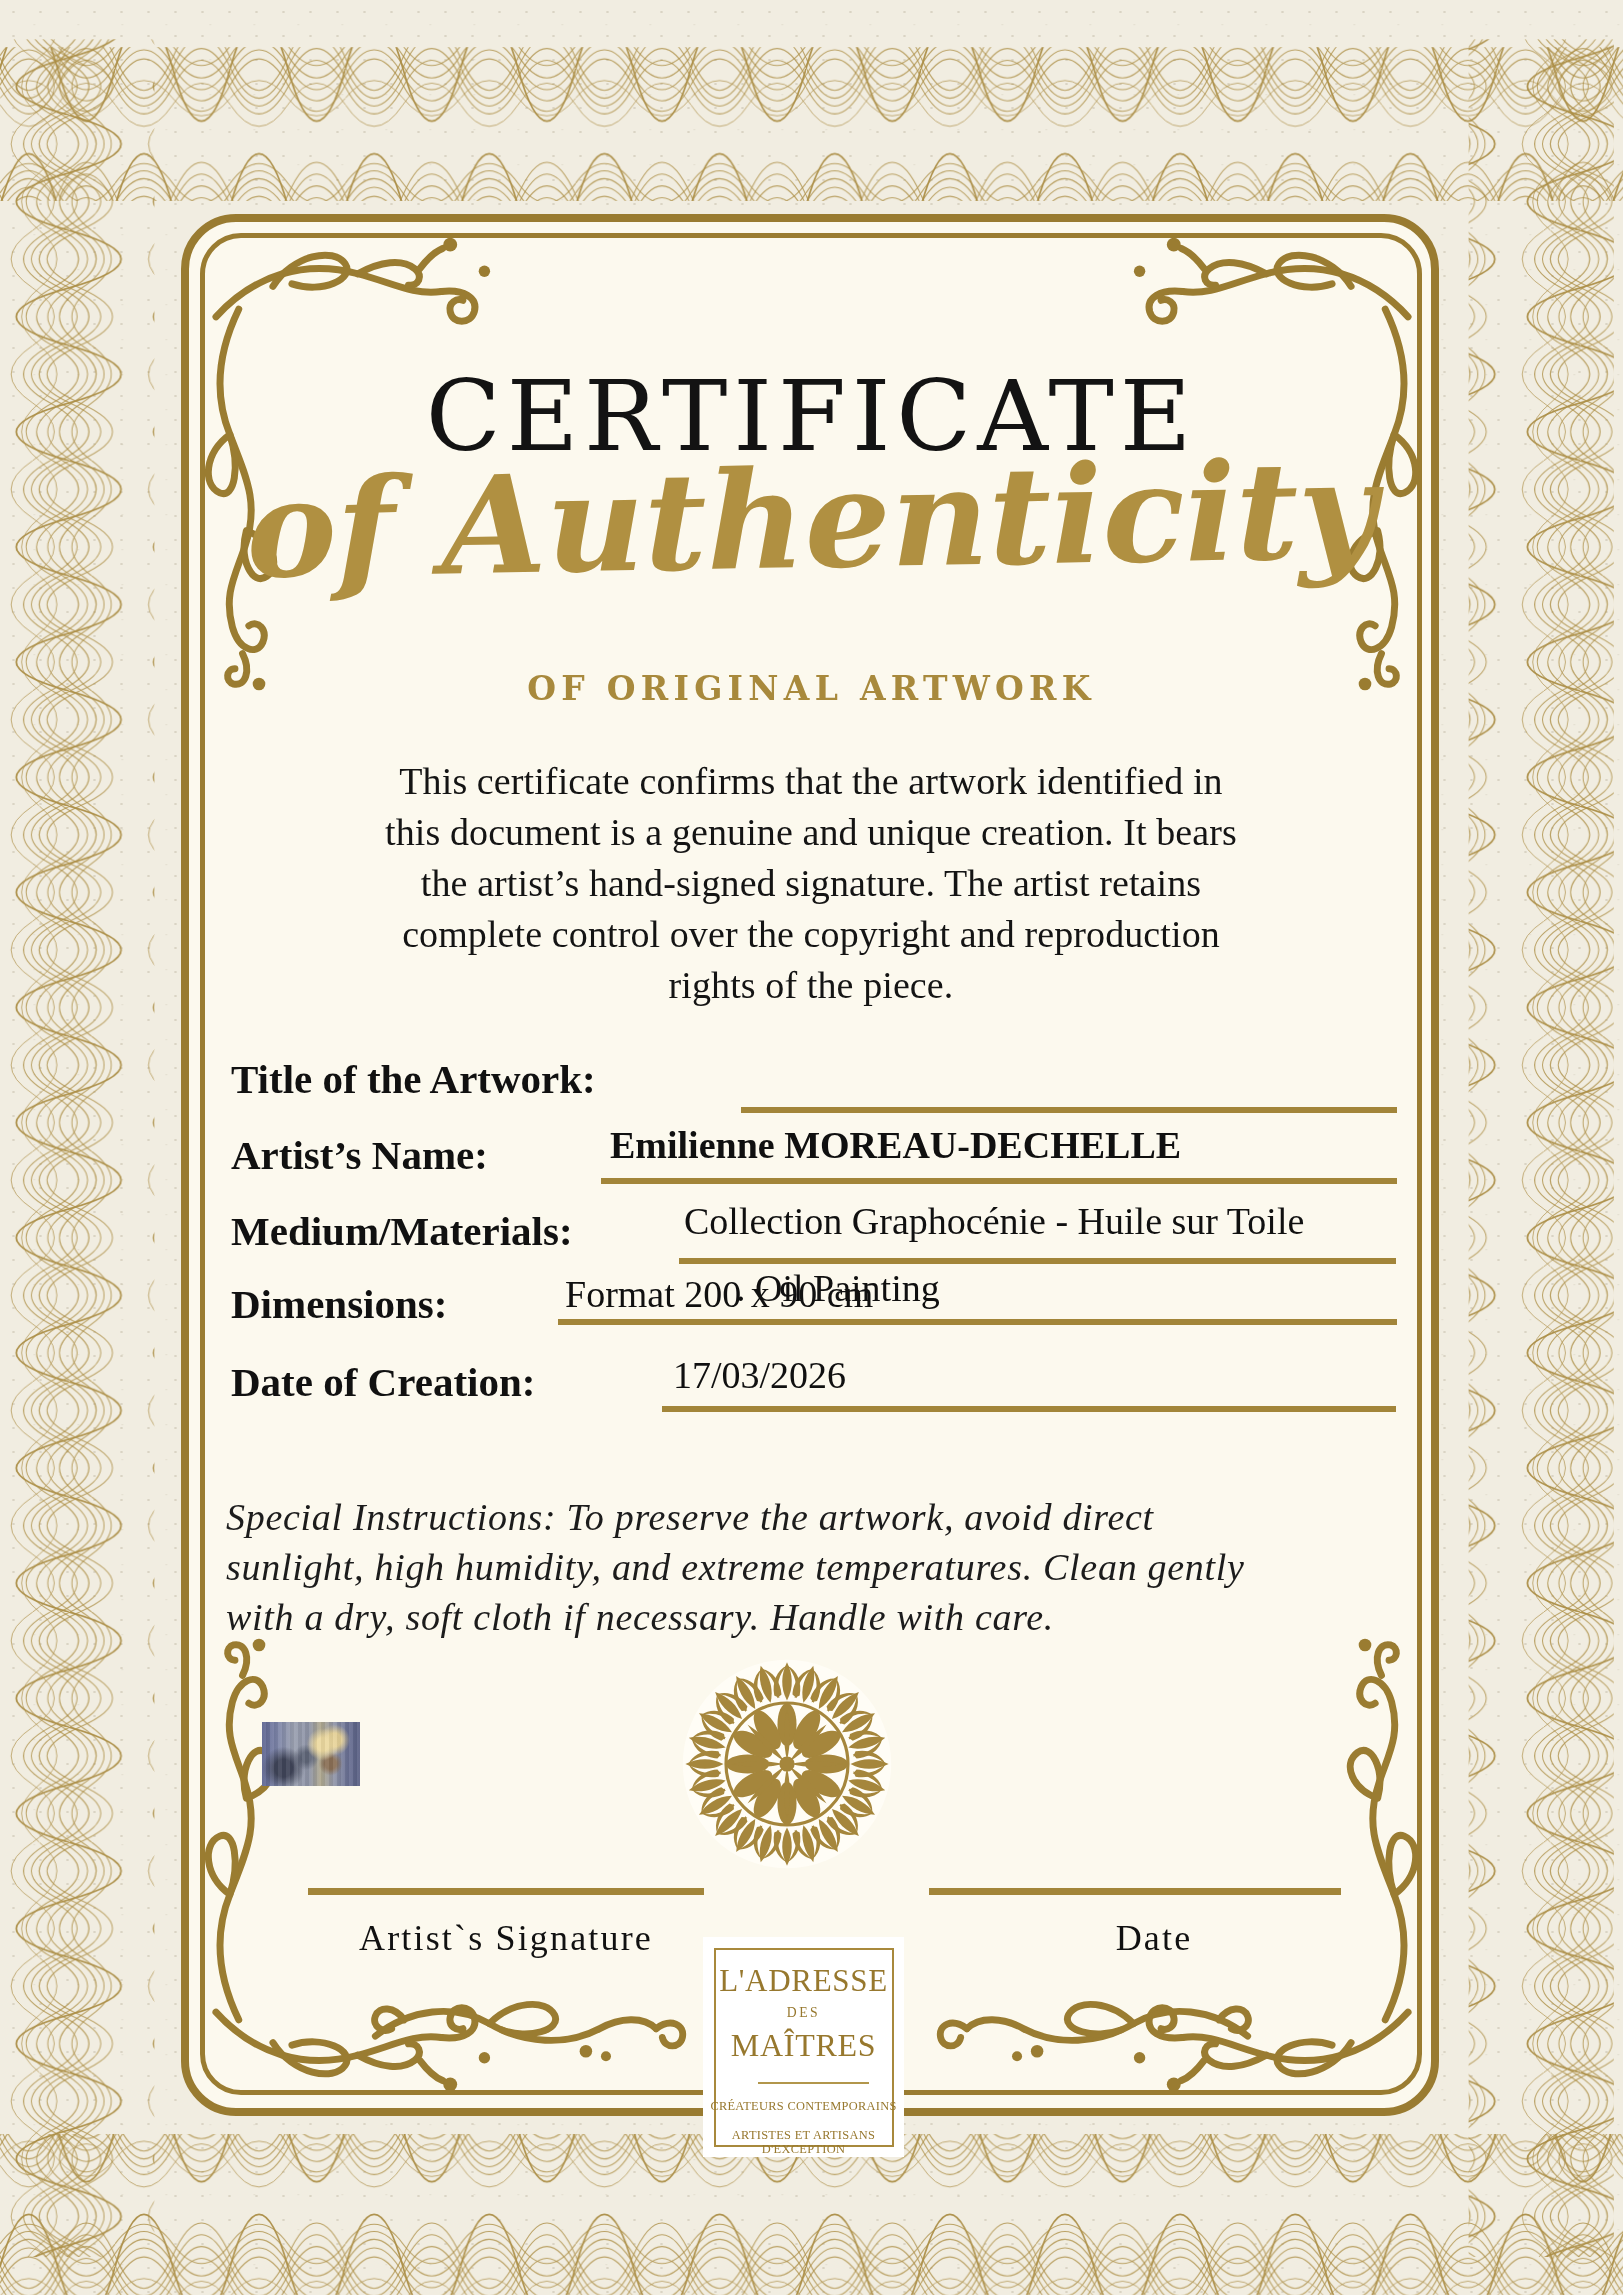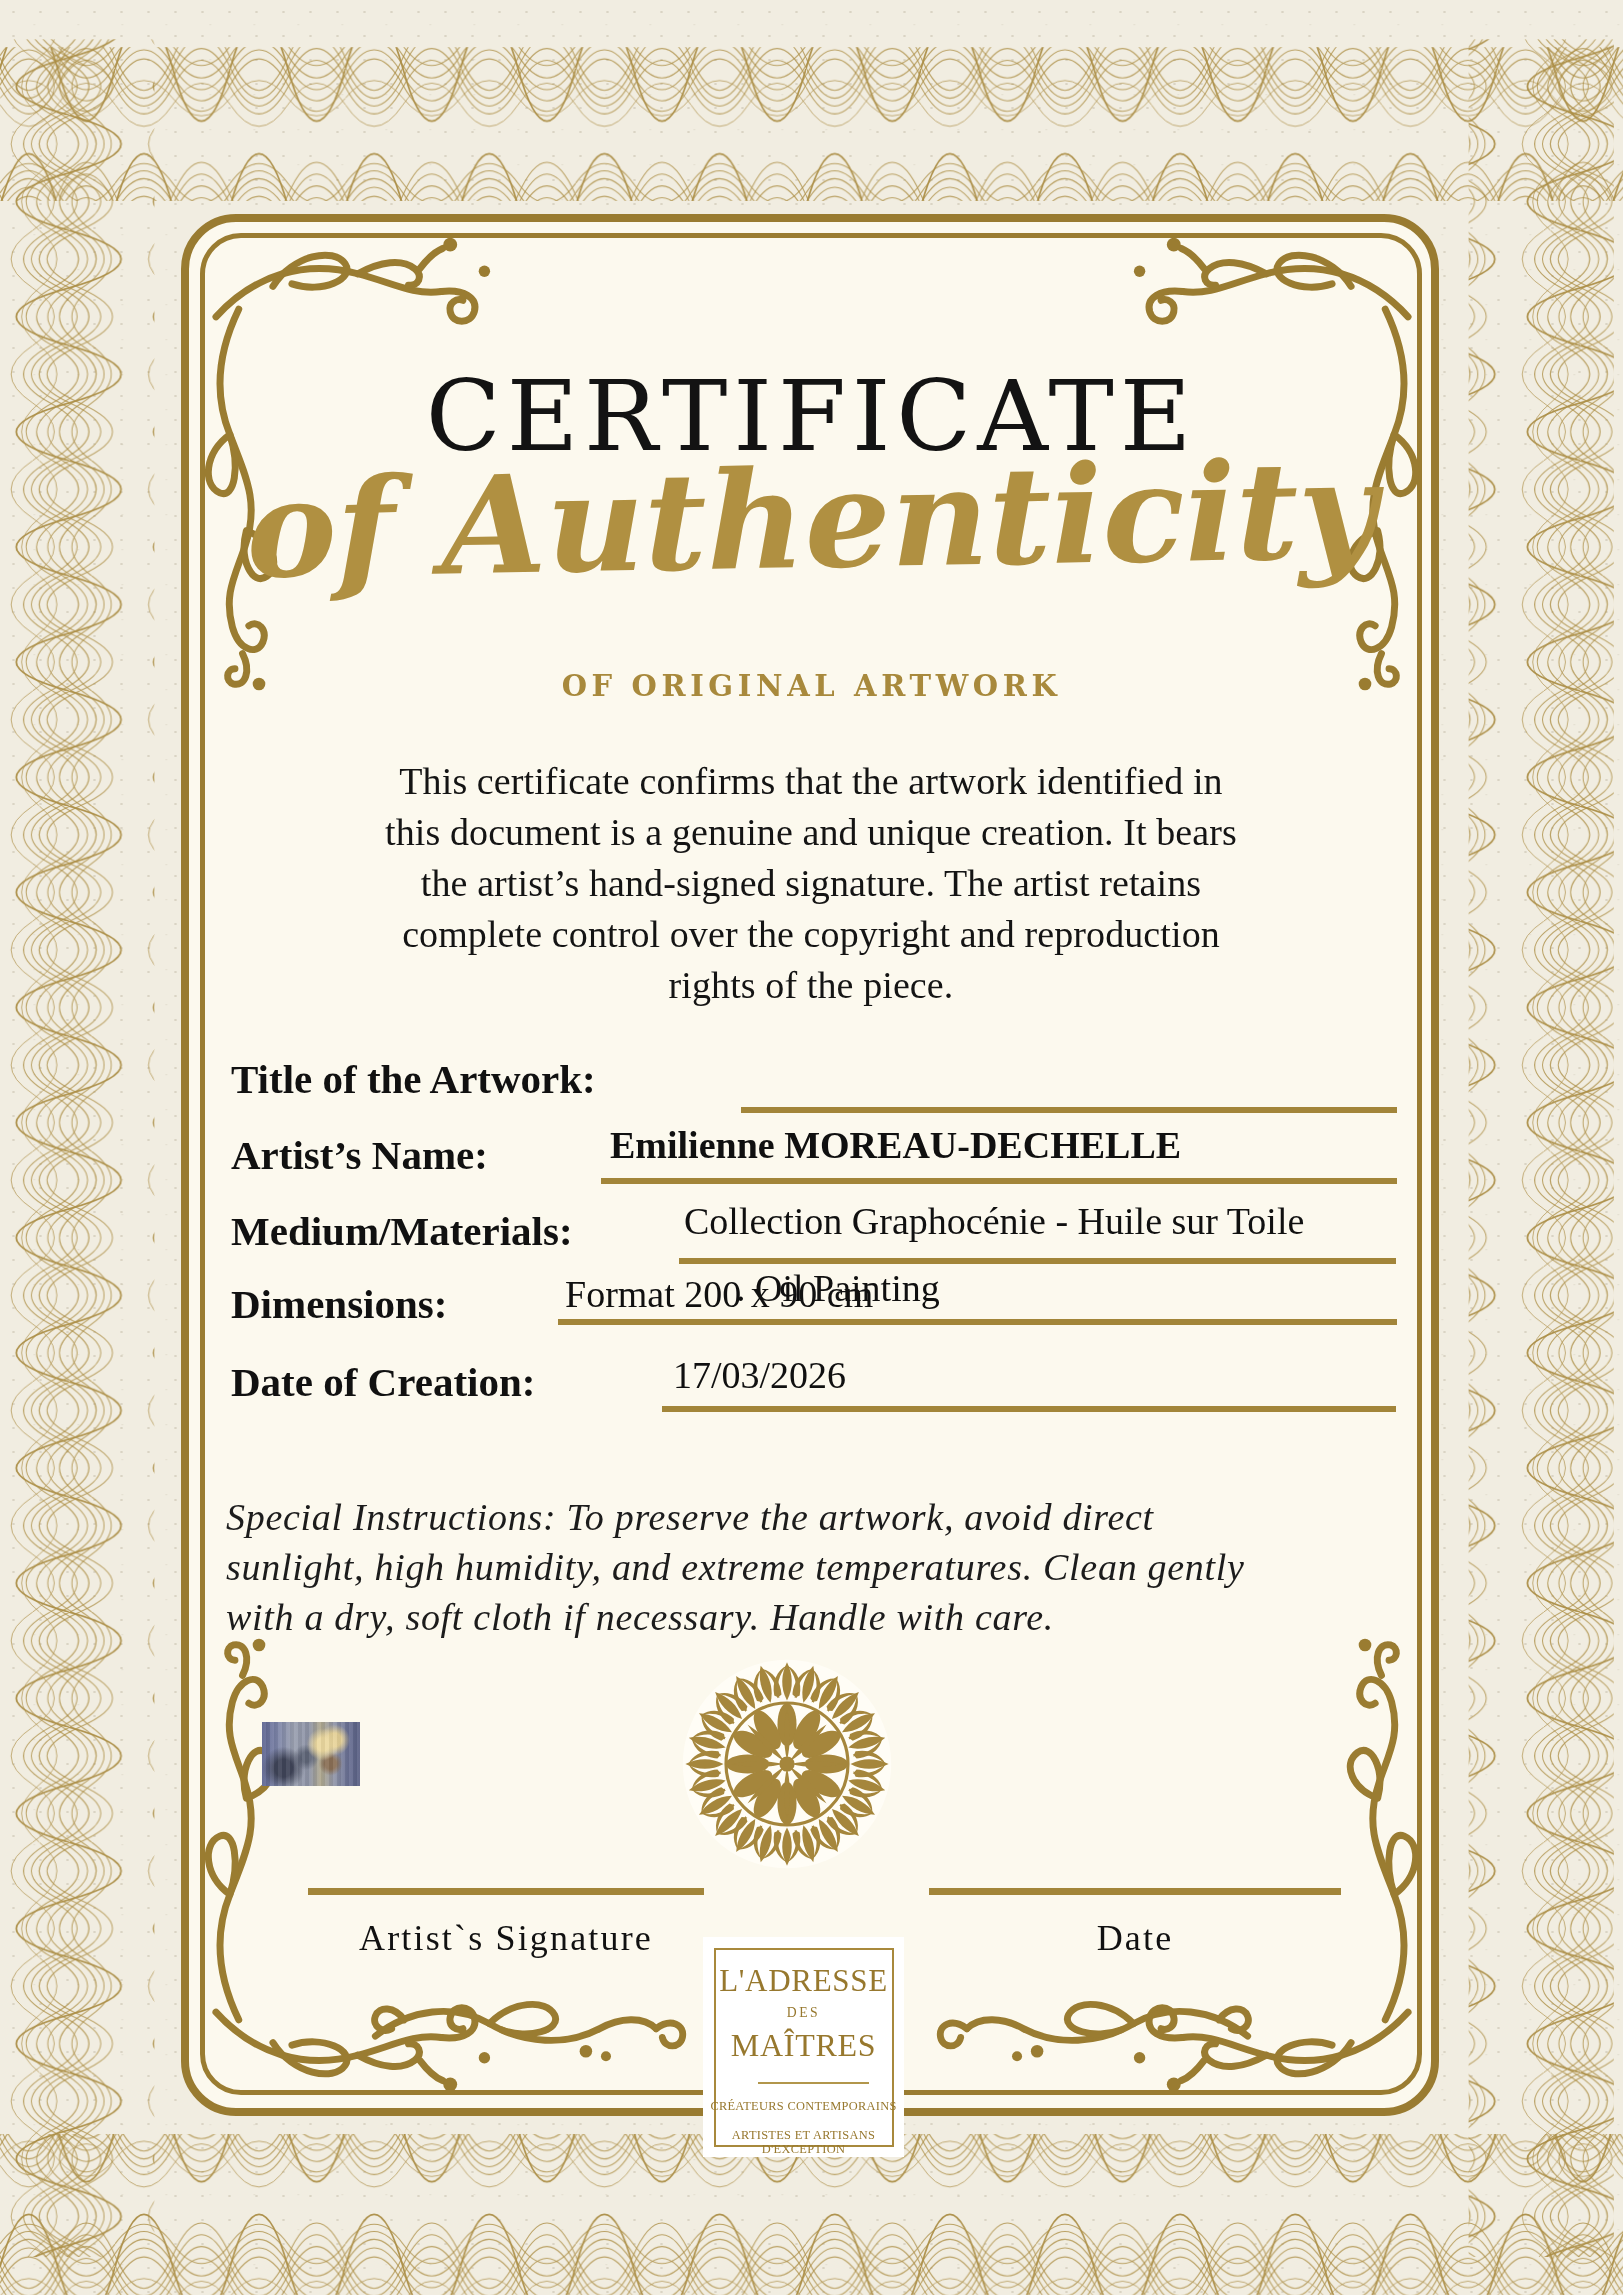--- a/index.html
+++ b/index.html
@@ -34,21 +34,21 @@
     font-family:"DejaVu Serif", serif;font-weight:normal;font-size:98px;
     letter-spacing:.06em;color:#131313;z-index:4;
   }
   .script{
     left:0;top:440px;width:1623px;text-align:center;
     font-family:"DejaVu Serif", serif;font-style:italic;font-weight:bold;
     font-size:135px;color:#b09041;z-index:4;transform:rotate(-1deg);
   }
   .subtitle{
     left:0;top:669px;width:1623px;text-align:center;
-    font-family:"DejaVu Serif", serif;font-weight:bold;font-size:29px;
+    font-family:"DejaVu Serif", serif;font-weight:bold;font-size:33px;
     letter-spacing:.16em;color:#a8893c;z-index:4;
   }
   .intro{
     left:222px;top:756px;width:1178px;text-align:center;
     font-size:38px;line-height:51px;color:#141414;z-index:4;letter-spacing:0.1px;
   }
   .field-label{font-weight:bold;font-size:41px;color:#111;z-index:4;white-space:nowrap;}
   .field-value{font-size:38px;color:#101010;z-index:4;white-space:nowrap;}
   .field-value.bold{font-weight:bold;}
   .rule{background:#a28539;height:5.9px;z-index:4;}
@@ -290,21 +290,21 @@
       <use href="#lt" transform="rotate(225)"></use>
         <use href="#lt" transform="rotate(270)"></use>
       <use href="#lt" transform="rotate(315)"></use>
       <circle r="12"></circle>
     </g>
   </svg>
 
   <div class="abs sig-line" style="left:308px;top:1888px;width:396px;"></div>
   <div class="abs sig-line" style="left:929px;top:1888px;width:412px;"></div>
   <div class="abs sig-label" style="left:308px;top:1917px;width:396px;">Artist`s Signature</div>
-  <div class="abs sig-label" style="left:929px;top:1917px;width:412px;">Date</div>
+  <div class="abs sig-label" style="left:948px;top:1917px;width:412px;">Date</div>
 
   <div class="abs plaque">
     <div class="plaque-border"></div>
     <div class="name1">L'ADRESSE</div>
     <div class="name2">DES</div>
     <div class="name3">MAÎTRES</div>
     <div class="div"></div>
     <div class="sub" style="top:162px;">CRÉATEURS CONTEMPORAINS</div>
     <div class="sub" style="top:191px;">ARTISTES ET ARTISANS</div>
     <div class="sub" style="top:205px;">D'EXCEPTION</div>

